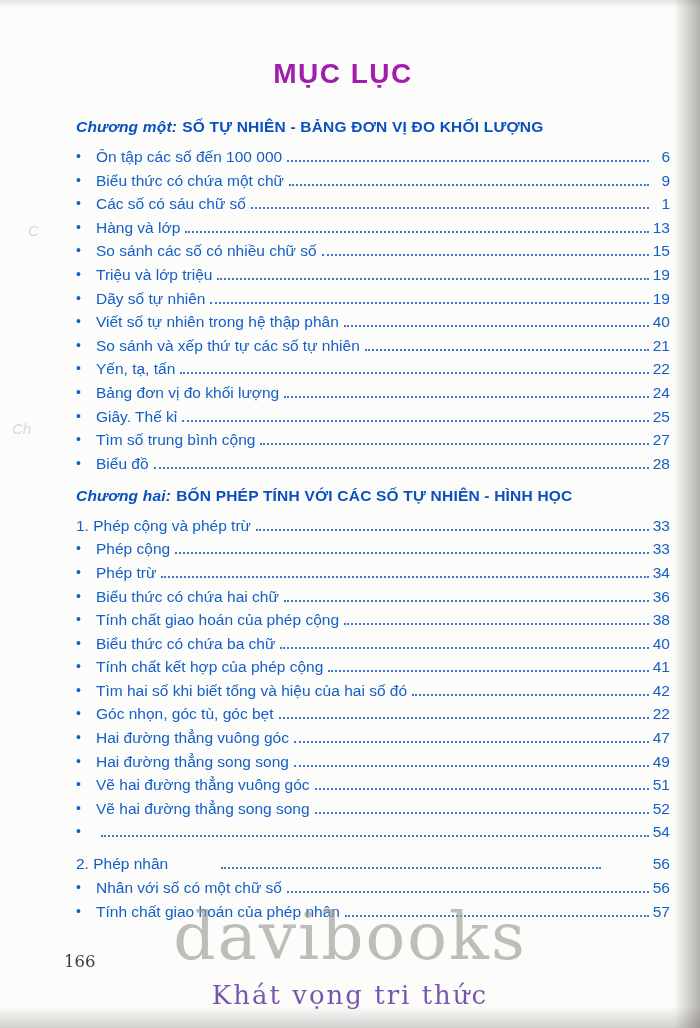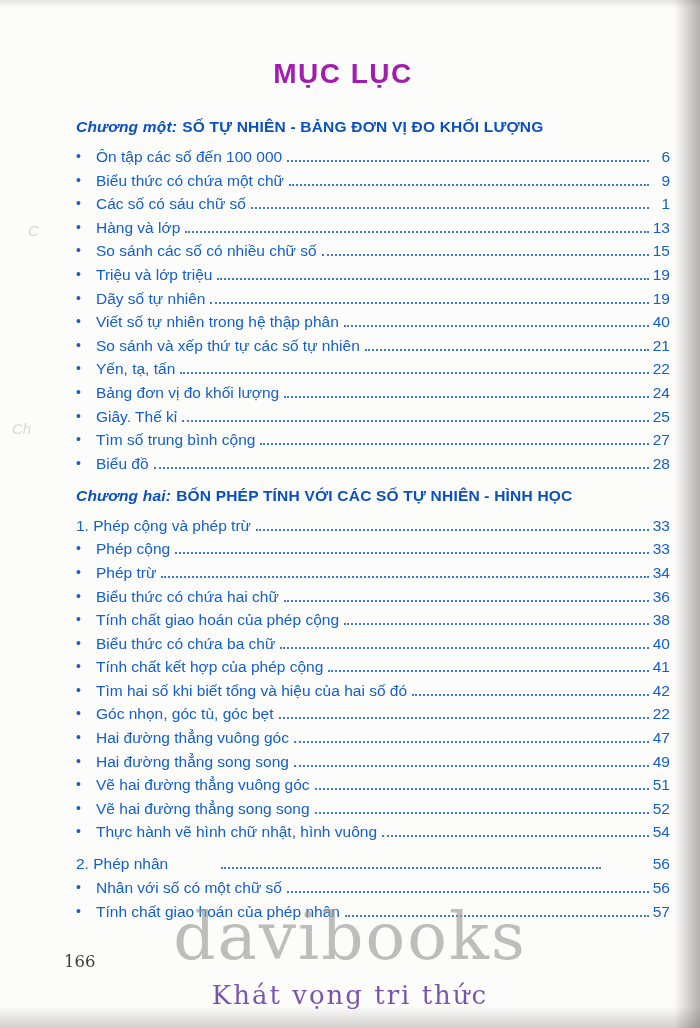--- a/index.html
+++ b/index.html
@@ -278,21 +278,20 @@
         <span class="pnum">51</span>
       </div>
       <div class="row">
         <span class="bullet">•</span>
         <span class="itext">Vẽ hai đường thẳng song song</span>
         <span class="leader"></span>
         <span class="pnum">52</span>
       </div>
       <div class="row">
         <span class="bullet">•</span>
-        <span class="itext">Thực hành vẽ hình chữ nhật, hình vuông</span>
         <span class="leader"></span>
         <span class="pnum">54</span>
       </div>
       <div class="row numbered gap">
         <span class="itext">2. Phép nhân</span>
         <span class="leader"></span>
         <span class="pnum">56</span>
       </div>
       <div class="row">
         <span class="bullet">•</span>

